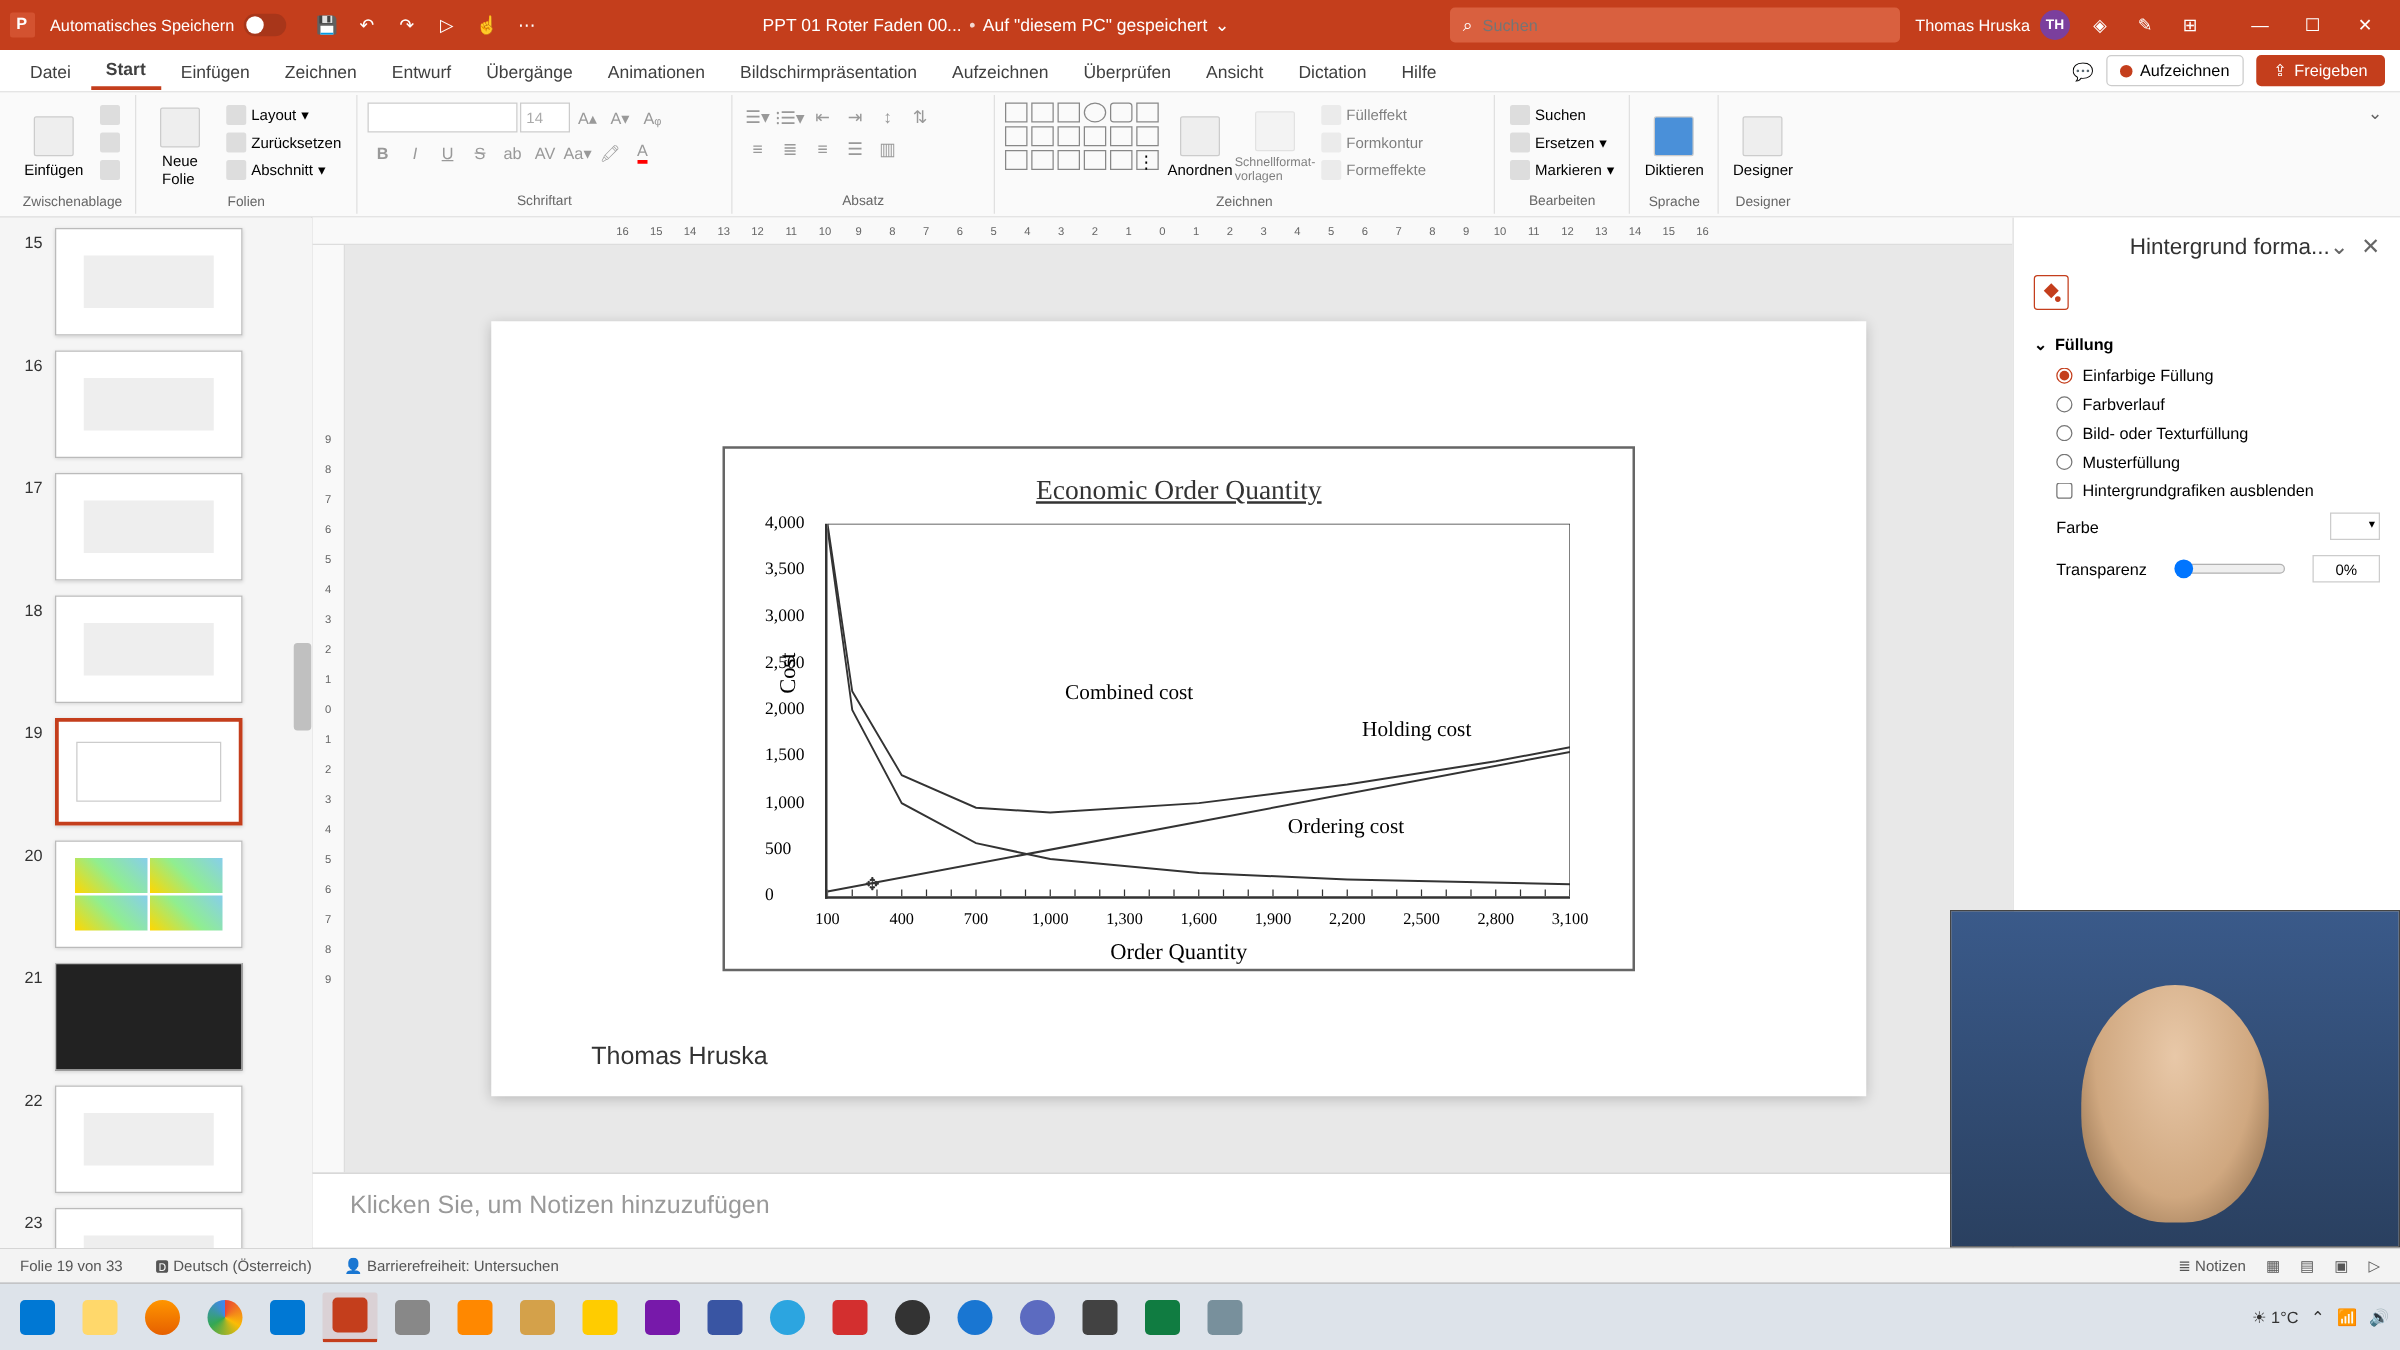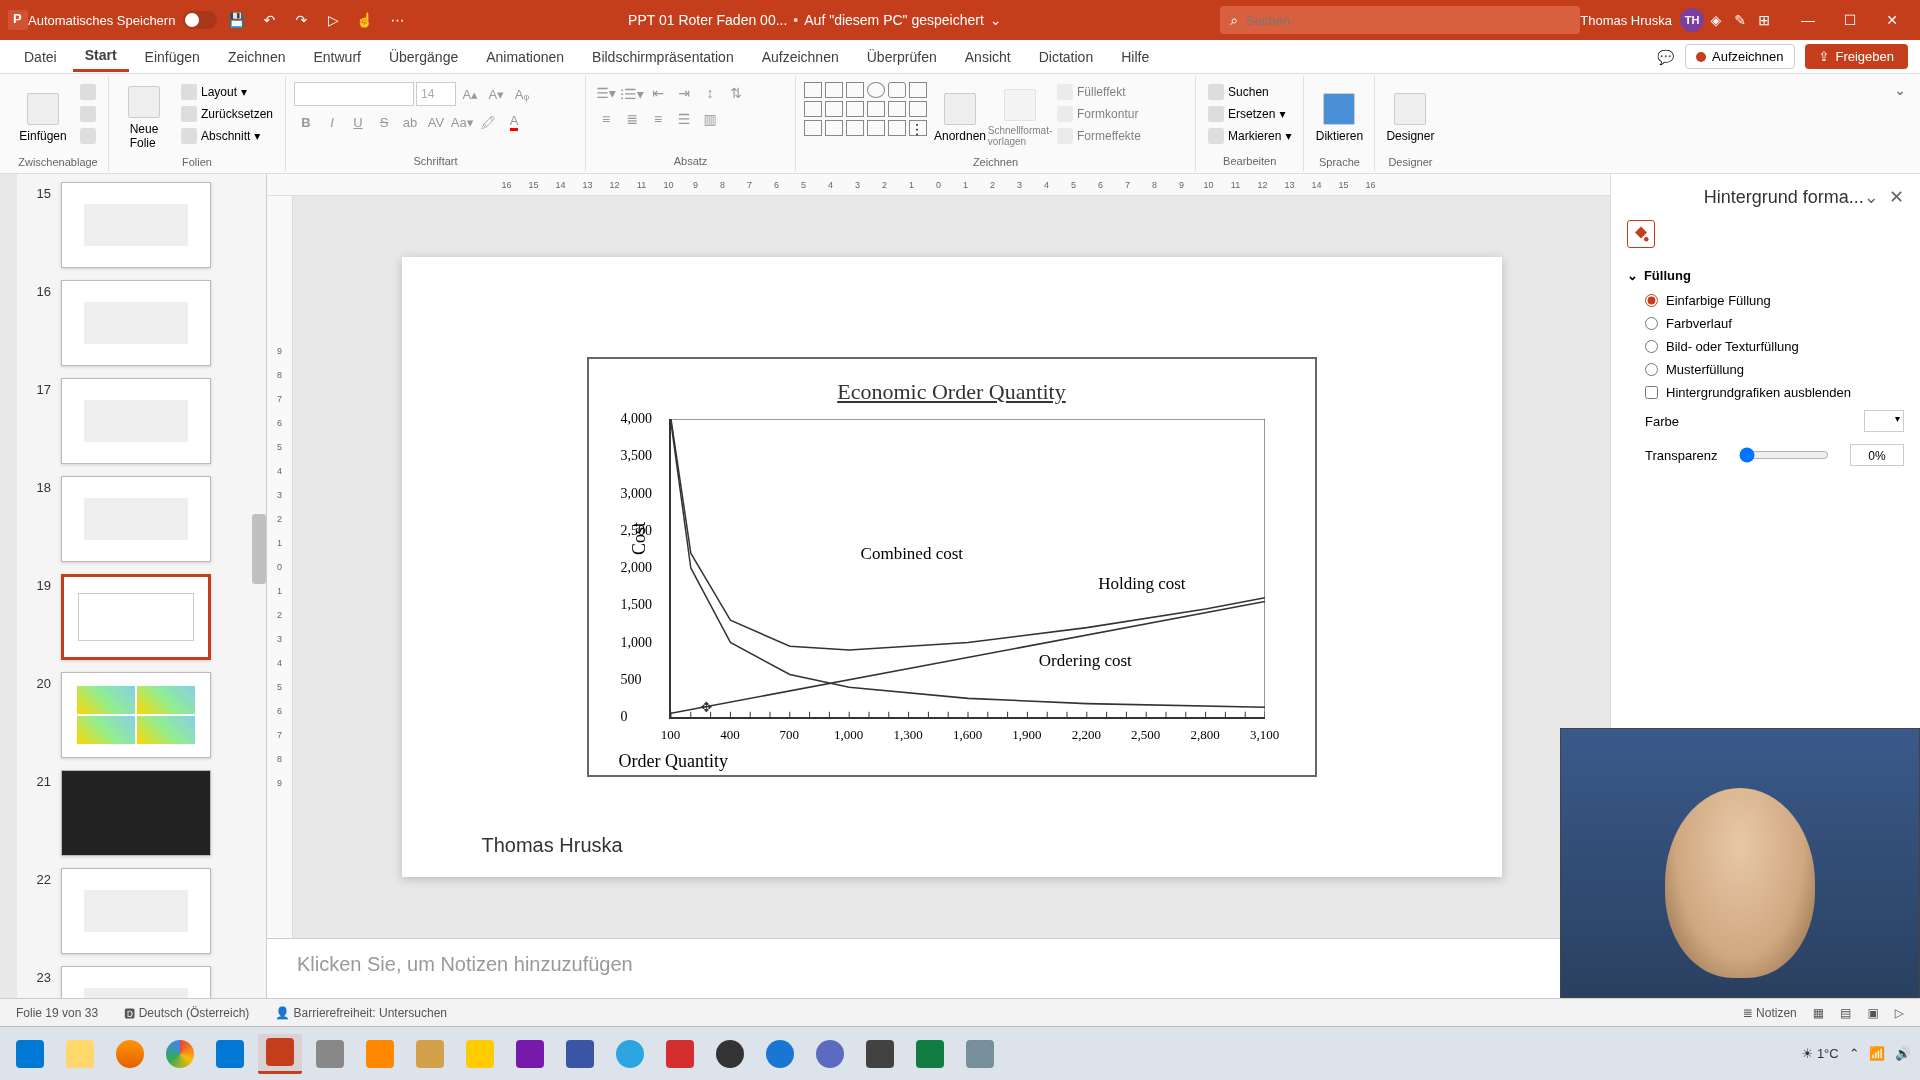--- a/index.html
+++ b/index.html
@@ -1,19 +1,19 @@
 <!DOCTYPE html>
 <html><head>
 <meta charset="utf-8">
 <style>
 * { margin: 0; padding: 0; box-sizing: border-box; font-family: "Segoe UI", sans-serif; }
 body { background: #f3f3f3; width: 1920px; height: 1080px; overflow: hidden; font-size: 14px; }
 
 
-.titlebar { height: 40px; background: #c43e1c; display: flex; align-items: center; color: #fff; padding: 0 8px; gap: 0; }
+.titlebar { height: 40px; background: #c43e1c; display: flex; align-items: center; color: #fff; padding: 0 8px; gap: 12px; }
 .titlebar .app-icon { width: 20px; height: 20px; background: #d35230; border-radius: 2px; position: relative; }
 .titlebar .app-icon::after { content: "P"; position: absolute; top: 1px; left: 5px; font-weight: bold; font-size: 13px; }
 .titlebar .autosave { display: flex; align-items: center; gap: 8px; font-size: 13px; }
 .titlebar .toggle { width: 34px; height: 18px; border-radius: 9px; background: #a8361a; position: relative; }
 .titlebar .toggle::after { content: ""; width: 14px; height: 14px; border-radius: 50%; background: #fff; position: absolute; top: 2px; left: 2px; }
 .titlebar .qat { display: flex; gap: 8px; margin-left: 8px; }
 .titlebar .qat-btn { width: 24px; height: 24px; display: flex; align-items: center; justify-content: center; color: #fff; font-size: 14px; cursor: pointer; }
 .titlebar .doc-title { flex: 1; text-align: center; font-size: 14px; display: flex; align-items: center; justify-content: center; gap: 6px; }
 .titlebar .search { width: 360px; height: 28px; background: #d9603f; border-radius: 4px; display: flex; align-items: center; padding: 0 10px; gap: 8px; color: #fff; }
 .titlebar .search input { background: transparent; border: none; outline: none; color: #fff; flex: 1; font-size: 13px; }
@@ -44,21 +44,21 @@
 .font-row { display: flex; gap: 2px; align-items: center; }
 .font-row .fb { width: 24px; height: 24px; display: flex; align-items: center; justify-content: center; cursor: pointer; font-size: 13px; color: #999; }
 .font-row input { width: 120px; height: 24px; border: 1px solid #ccc; padding: 0 4px; font-size: 12px; background: #fff; color: #aaa; }
 .font-row .size { width: 40px; }
 .para-row { display: flex; gap: 2px; }
 .para-row .pb { width: 24px; height: 22px; display: flex; align-items: center; justify-content: center; cursor: pointer; color: #999; }
 .shapes-grid { display: grid; grid-template-columns: repeat(6, 18px); gap: 3px; }
 .shapes-grid .sh { width: 18px; height: 16px; border: 1px solid #888; cursor: pointer; }
 
 
-.workspace { display: flex; height: calc(100% - 40px - 34px - 100px - 28px - 54px); background: #e8e8e8; padding-left: 17px; }
+.workspace { display: flex; height: calc(100% - 40px - 34px - 100px - 28px - 54px); background: #e8e8e8; }
 .thumbs { width: 250px; background: #f5f5f5; overflow-y: auto; padding: 8px 12px; border-right: 1px solid #ccc; position: relative; }
 .thumb-row { display: flex; gap: 10px; margin-bottom: 12px; align-items: flex-start; }
 .thumb-num { font-size: 13px; color: #333; width: 22px; text-align: right; padding-top: 4px; }
 .thumb { width: 150px; height: 86px; background: #fff; border: 1px solid #bbb; box-shadow: 0 1px 3px rgba(0,0,0,0.15); display: flex; align-items: center; justify-content: center; font-size: 8px; color: #999; }
 .thumb.selected { border: 3px solid #c43e1c; }
 .thumb-content-chart { width: 80%; height: 60%; border: 1px solid #ccc; }
 .thumb-content-boxes { display: grid; grid-template-columns: 1fr 1fr; gap: 2px; width: 80%; height: 70%; }
 .thumb-content-boxes div { background: linear-gradient(45deg, #ffd700, #90ee90, #87ceeb); }
 
 .editor { flex: 1; display: flex; flex-direction: column; position: relative; }
@@ -66,21 +66,21 @@
 .ruler-h span { width: 24px; text-align: center; }
 .slide-area { flex: 1; display: flex; }
 .ruler-v { width: 26px; background: #f9f9f9; border-right: 1px solid #ddd; display: flex; flex-direction: column; align-items: center; justify-content: center; font-size: 9px; color: #666; gap: 14px; }
 .canvas-wrap { flex: 1; display: flex; align-items: center; justify-content: center; overflow: hidden; padding: 10px; }
 .slide-canvas { width: 1100px; height: 620px; background: #fff; box-shadow: 0 2px 10px rgba(0,0,0,0.2); position: relative; }
 
 .chart-img { position: absolute; top: 100px; left: 185px; width: 730px; height: 420px; border: 2px solid #666; padding: 20px 30px 10px; }
 .chart-title { text-align: center; font-family: Georgia, serif; font-size: 22px; margin-bottom: 14px; color: #333; text-decoration: underline; }
 .chart-plot { position: relative; width: 100%; height: 300px; border-left: 2px solid #333; border-bottom: 2px solid #333; margin-left: 50px; width: calc(100% - 70px); }
 .chart-ylabel { position: absolute; left: -48px; top: 50%; transform: rotate(-90deg) translateX(40px); font-family: Georgia, serif; font-size: 18px; }
-.chart-xlabel { font-family: Georgia, serif; font-size: 18px; margin-top: 32px; }
+.chart-xlabel { text-align: center; font-family: Georgia, serif; font-size: 18px; margin-top: 32px; }
 .ytick { position: absolute; left: -50px; font-size: 14px; font-family: Georgia, serif; transform: translateY(-50%); }
 .xtick { position: absolute; bottom: -26px; font-size: 13px; font-family: Georgia, serif; transform: translateX(-50%); }
 .chart-svg { position: absolute; top: 0; left: 0; width: 100%; height: 100%; }
 .curve-label { position: absolute; font-family: Georgia, serif; font-size: 17px; }
 .cursor-move { position: absolute; left: 30px; bottom: 2px; font-size: 14px; color: #333; }
 
 .author { position: absolute; bottom: 20px; left: 80px; font-size: 20px; color: #333; }
 
 .notes { height: 60px; background: #fff; border-top: 1px solid #ccc; padding: 14px 30px; font-size: 20px; color: #999; }
 

